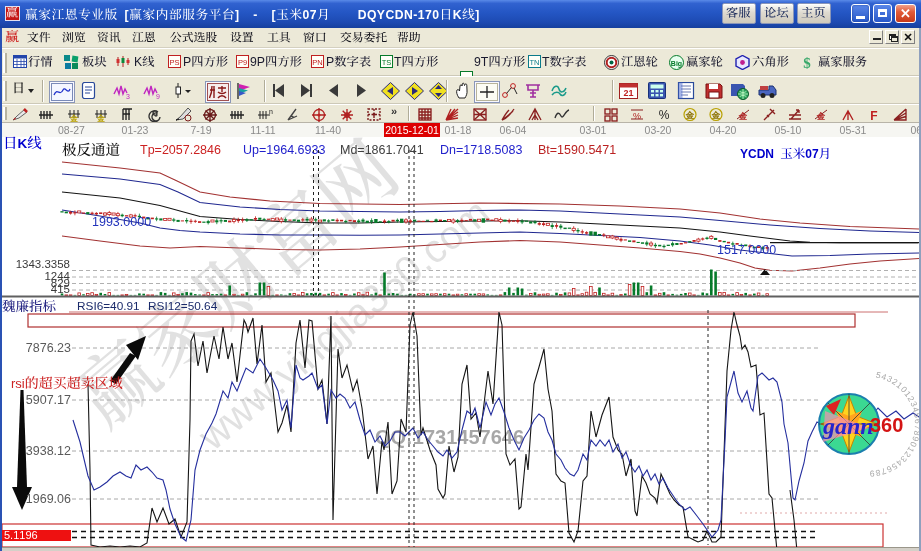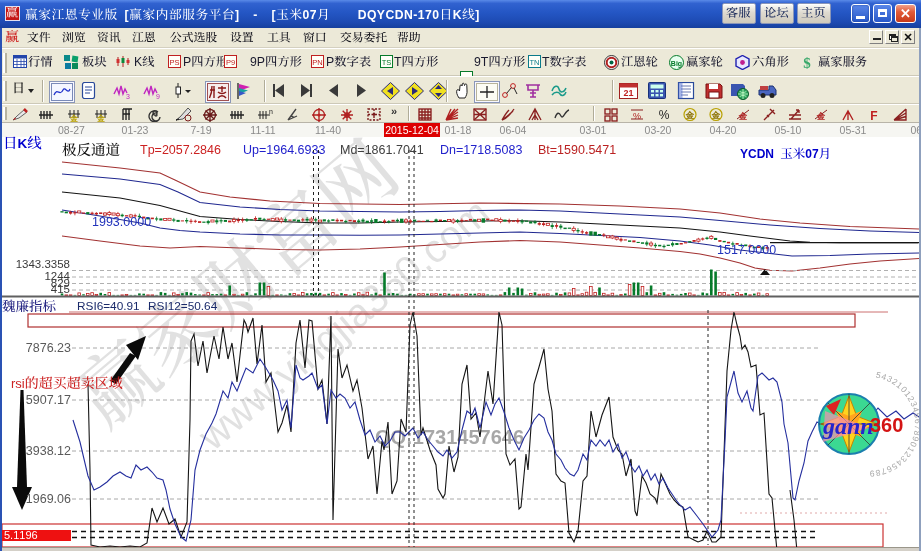--- a/index.html
+++ b/index.html
@@ -204,21 +204,21 @@
         </svg>
       </div>
       <div style="position:absolute;left:183px;top:7px">
         <svg width="45" height="13" viewBox="0 0 45 13" style="display:block">
           <text x="0.0" y="9.8" font-family="Liberation Sans" font-size="12.3" font-weight="normal" fill="#1a1a2e" style="font-kerning:none;letter-spacing:0px">P</text>
           <use href="#g29" transform="translate(8.2 9.8) scale(12.3)" fill="#1a1a2e"></use>
           <use href="#g30" transform="translate(20.5 9.8) scale(12.3)" fill="#1a1a2e"></use>
           <use href="#g31" transform="translate(32.8 9.8) scale(12.3)" fill="#1a1a2e"></use>
         </svg>
       </div>
-      <div style="position:absolute;left:224px;top:6px">
+      <div style="position:absolute;left:236px;top:6px">
         <svg width="13" height="13" viewBox="0 0 13 13" style="display:block">
           <rect x="0.5" y="0.5" width="12" height="12" fill="#fffff8" stroke="#c02020" stroke-width="1"></rect>
           <text x="6.5" y="9.5" font-family="Liberation Sans" font-size="7.5" fill="#c02020" text-anchor="middle">P9</text>
         </svg>
       </div>
       <div style="position:absolute;left:250px;top:7px">
         <svg width="52" height="13" viewBox="0 0 52 13" style="display:block">
           <text x="0.0" y="9.8" font-family="Liberation Sans" font-size="12.3" font-weight="normal" fill="#1a1a2e" style="font-kerning:none;letter-spacing:0px">9P</text>
           <use href="#g29" transform="translate(15.0 9.8) scale(12.3)" fill="#1a1a2e"></use>
           <use href="#g30" transform="translate(27.3 9.8) scale(12.3)" fill="#1a1a2e"></use>
@@ -755,21 +755,21 @@
       <div style="position:absolute;left:237px;top:1px;width:52px;text-align:center;font:10.5px Liberation Sans;color:#8a8a8a">11-11</div>
       <div style="position:absolute;left:302px;top:1px;width:52px;text-align:center;font:10.5px Liberation Sans;color:#8a8a8a">11-40</div>
       <div style="position:absolute;left:432px;top:1px;width:52px;text-align:center;font:10.5px Liberation Sans;color:#8a8a8a">01-18</div>
       <div style="position:absolute;left:487px;top:1px;width:52px;text-align:center;font:10.5px Liberation Sans;color:#8a8a8a">06-04</div>
       <div style="position:absolute;left:567px;top:1px;width:52px;text-align:center;font:10.5px Liberation Sans;color:#8a8a8a">03-01</div>
       <div style="position:absolute;left:632px;top:1px;width:52px;text-align:center;font:10.5px Liberation Sans;color:#8a8a8a">03-20</div>
       <div style="position:absolute;left:697px;top:1px;width:52px;text-align:center;font:10.5px Liberation Sans;color:#8a8a8a">04-20</div>
       <div style="position:absolute;left:762px;top:1px;width:52px;text-align:center;font:10.5px Liberation Sans;color:#8a8a8a">05-10</div>
       <div style="position:absolute;left:827px;top:1px;width:52px;text-align:center;font:10.5px Liberation Sans;color:#8a8a8a">05-31</div>
       <div style="position:absolute;left:892px;top:1px;width:52px;text-align:center;font:10.5px Liberation Sans;color:#8a8a8a">06-</div>
-      <div style="position:absolute;left:384px;top:0px;width:56px;height:14px;background:#dd0000;color:#fff;font:10.5px Liberation Sans;text-align:center;line-height:14px">2015-12-04</div>
+      <div style="position:absolute;left:384px;top:0px;width:56px;height:14px;background:#dd0000;color:#fff;font:10.5px Liberation Sans;text-align:center;line-height:14px">2015-12-01</div>
     </div>
 <div style="position:absolute;left:0;top:137px;width:921px;height:410px;background:#fff"></div>
 <svg width="921" height="551" viewBox="0 0 921 551" style="position:absolute;left:0;top:0" shape-rendering="geometricPrecision">
       <defs>
         <path id="g1" d="M0.646 -0.376V-0.398L0.72 -0.366H0.708V-0.213Q0.708 -0.176 0.703 -0.137Q0.699 -0.097 0.684 -0.058Q0.669 -0.018 0.639 0.018Q0.608 0.053 0.555 0.082L0.544 0.069Q0.59 0.029 0.611 -0.016Q0.633 -0.062 0.639 -0.112Q0.646 -0.162 0.646 -0.212V-0.366ZM0.711 -0.263Q0.756 -0.229 0.772 -0.198Q0.789 -0.166 0.786 -0.143Q0.783 -0.12 0.77 -0.113Q0.757 -0.106 0.742 -0.12Q0.743 -0.154 0.729 -0.193Q0.714 -0.231 0.697 -0.257ZM0.826 -0.366V-0.338H0.68L0.671 -0.366ZM0.79 -0.366 0.826 -0.404 0.897 -0.341Q0.888 -0.33 0.861 -0.327V-0.012Q0.861 -0.003 0.863 0Q0.866 0.003 0.872 0.003H0.89Q0.895 0.003 0.899 0.003Q0.903 0.003 0.905 0.002Q0.909 0.002 0.911 0.002Q0.914 0.001 0.916 -0.003Q0.92 -0.01 0.926 -0.035Q0.932 -0.06 0.937 -0.084H0.949L0.953 -0.002Q0.966 0.003 0.971 0.009Q0.976 0.015 0.976 0.025Q0.976 0.043 0.957 0.054Q0.937 0.064 0.886 0.064H0.854Q0.818 0.064 0.809 0.051Q0.8 0.038 0.8 0.008V-0.366ZM0.106 -0.378V-0.402L0.182 -0.368H0.169V-0.237Q0.169 -0.2 0.165 -0.158Q0.162 -0.116 0.15 -0.074Q0.139 -0.031 0.114 0.009Q0.089 0.049 0.046 0.082L0.034 0.07Q0.068 0.024 0.083 -0.027Q0.098 -0.078 0.102 -0.132Q0.106 -0.185 0.106 -0.236V-0.368ZM0.25 -0.368 0.279 -0.403 0.353 -0.348Q0.349 -0.344 0.34 -0.34Q0.331 -0.335 0.319 -0.333V-0.013Q0.319 0.013 0.314 0.032Q0.309 0.051 0.291 0.062Q0.273 0.073 0.236 0.078Q0.235 0.063 0.232 0.051Q0.229 0.039 0.222 0.03Q0.215 0.022 0.201 0.017Q0.188 0.011 0.165 0.008V-0.009Q0.165 -0.009 0.181 -0.007Q0.197 -0.006 0.216 -0.005Q0.234 -0.003 0.241 -0.003Q0.258 -0.003 0.258 -0.02V-0.368ZM0.297 -0.144V-0.116H0.135V-0.144ZM0.297 -0.259V-0.231H0.14V-0.259ZM0.297 -0.368V-0.34H0.14V-0.368ZM0.421 -0.848Q0.469 -0.845 0.497 -0.833Q0.526 -0.822 0.538 -0.805Q0.55 -0.789 0.55 -0.773Q0.549 -0.757 0.539 -0.745Q0.528 -0.734 0.512 -0.732Q0.496 -0.73 0.477 -0.741Q0.471 -0.768 0.452 -0.796Q0.433 -0.824 0.412 -0.84ZM0.867 -0.793Q0.867 -0.793 0.876 -0.786Q0.886 -0.779 0.9 -0.769Q0.915 -0.758 0.931 -0.746Q0.947 -0.734 0.961 -0.722Q0.958 -0.706 0.935 -0.706H0.06L0.051 -0.735H0.816ZM0.237 -0.733 0.256 -0.721V-0.616H0.262L0.239 -0.593L0.149 -0.631Q0.157 -0.638 0.17 -0.648Q0.183 -0.657 0.195 -0.662L0.177 -0.624V-0.733ZM0.788 -0.697Q0.788 -0.697 0.802 -0.687Q0.816 -0.676 0.834 -0.661Q0.853 -0.646 0.868 -0.632Q0.865 -0.616 0.844 -0.616H0.229V-0.644H0.744ZM0.772 -0.473V-0.445H0.242V-0.473ZM0.266 -0.427Q0.266 -0.424 0.257 -0.418Q0.247 -0.413 0.233 -0.409Q0.219 -0.405 0.204 -0.405H0.193V-0.565V-0.599L0.273 -0.565H0.761V-0.537H0.266ZM0.728 -0.565 0.765 -0.604 0.846 -0.544Q0.842 -0.539 0.833 -0.534Q0.824 -0.529 0.811 -0.527V-0.436Q0.811 -0.433 0.8 -0.428Q0.789 -0.423 0.775 -0.419Q0.761 -0.414 0.749 -0.414H0.737V-0.565ZM0.536 -0.301Q0.535 -0.293 0.528 -0.286Q0.521 -0.279 0.506 -0.277Q0.505 -0.209 0.502 -0.153Q0.499 -0.099 0.485 -0.055Q0.471 -0.012 0.438 0.021Q0.405 0.053 0.343 0.078L0.331 0.062Q0.381 0.036 0.407 0.003Q0.433 -0.03 0.444 -0.074Q0.454 -0.119 0.455 -0.177Q0.456 -0.235 0.456 -0.309ZM0.501 -0.084Q0.541 -0.071 0.561 -0.054Q0.582 -0.037 0.586 -0.02Q0.591 -0.004 0.584 0.007Q0.578 0.019 0.565 0.021Q0.552 0.024 0.537 0.013Q0.533 -0.01 0.519 -0.036Q0.505 -0.061 0.489 -0.077ZM0.418 -0.081Q0.418 -0.077 0.404 -0.07Q0.391 -0.063 0.373 -0.063H0.364V-0.375V-0.403L0.422 -0.375H0.578V-0.347H0.418ZM0.538 -0.375 0.569 -0.407 0.635 -0.356Q0.625 -0.344 0.601 -0.34V-0.097Q0.601 -0.094 0.593 -0.089Q0.585 -0.084 0.575 -0.081Q0.564 -0.077 0.555 -0.077H0.546V-0.375Z"></path>
         <path id="g2" d="M0.422 -0.844Q0.475 -0.84 0.506 -0.826Q0.537 -0.813 0.551 -0.794Q0.565 -0.776 0.565 -0.758Q0.565 -0.74 0.554 -0.727Q0.544 -0.714 0.527 -0.712Q0.509 -0.709 0.489 -0.722Q0.484 -0.752 0.461 -0.785Q0.438 -0.817 0.413 -0.836ZM0.825 -0.709 0.872 -0.756 0.956 -0.675Q0.951 -0.67 0.942 -0.668Q0.933 -0.666 0.919 -0.665Q0.901 -0.643 0.872 -0.617Q0.844 -0.591 0.819 -0.573L0.807 -0.58Q0.813 -0.598 0.818 -0.622Q0.824 -0.645 0.829 -0.669Q0.834 -0.692 0.836 -0.709ZM0.166 -0.758Q0.184 -0.704 0.181 -0.663Q0.178 -0.621 0.162 -0.593Q0.147 -0.566 0.126 -0.552Q0.114 -0.544 0.098 -0.541Q0.082 -0.539 0.069 -0.544Q0.056 -0.549 0.05 -0.563Q0.042 -0.582 0.052 -0.598Q0.061 -0.613 0.079 -0.623Q0.098 -0.633 0.115 -0.653Q0.132 -0.673 0.142 -0.701Q0.152 -0.728 0.15 -0.757ZM0.872 -0.709V-0.679H0.152V-0.709ZM0.886 -0.428Q0.88 -0.421 0.872 -0.42Q0.864 -0.419 0.848 -0.424Q0.81 -0.402 0.756 -0.378Q0.701 -0.354 0.641 -0.333Q0.58 -0.311 0.521 -0.295L0.512 -0.309Q0.562 -0.335 0.615 -0.368Q0.668 -0.402 0.715 -0.436Q0.762 -0.471 0.792 -0.5ZM0.611 -0.36Q0.639 -0.284 0.692 -0.226Q0.746 -0.168 0.815 -0.127Q0.885 -0.086 0.963 -0.062L0.961 -0.051Q0.91 -0.043 0.891 0.017Q0.819 -0.02 0.761 -0.072Q0.703 -0.123 0.661 -0.193Q0.619 -0.263 0.595 -0.352ZM0.556 -0.22Q0.5 -0.167 0.42 -0.118Q0.341 -0.07 0.249 -0.031Q0.157 0.007 0.063 0.032L0.056 0.015Q0.142 -0.017 0.228 -0.066Q0.313 -0.115 0.385 -0.175Q0.457 -0.235 0.502 -0.3ZM0.495 -0.346Q0.446 -0.308 0.378 -0.27Q0.311 -0.232 0.235 -0.2Q0.16 -0.167 0.085 -0.144L0.079 -0.161Q0.146 -0.189 0.215 -0.231Q0.284 -0.273 0.344 -0.323Q0.404 -0.372 0.443 -0.42ZM0.395 -0.474Q0.461 -0.429 0.503 -0.372Q0.545 -0.314 0.566 -0.252Q0.587 -0.19 0.59 -0.132Q0.593 -0.074 0.582 -0.027Q0.571 0.019 0.547 0.045Q0.531 0.064 0.501 0.074Q0.471 0.083 0.425 0.082Q0.424 0.048 0.403 0.03Q0.394 0.023 0.37 0.015Q0.347 0.008 0.319 0.003L0.318 -0.012Q0.339 -0.011 0.366 -0.009Q0.393 -0.007 0.417 -0.006Q0.442 -0.005 0.454 -0.005Q0.464 -0.005 0.471 -0.007Q0.478 -0.008 0.482 -0.015Q0.497 -0.034 0.505 -0.072Q0.513 -0.109 0.51 -0.158Q0.508 -0.207 0.495 -0.261Q0.481 -0.315 0.454 -0.368Q0.426 -0.42 0.384 -0.464ZM0.543 -0.549Q0.493 -0.498 0.422 -0.454Q0.351 -0.41 0.268 -0.376Q0.186 -0.341 0.098 -0.316L0.089 -0.331Q0.16 -0.36 0.225 -0.399Q0.29 -0.437 0.346 -0.48Q0.403 -0.522 0.443 -0.565H0.543ZM0.738 -0.627Q0.738 -0.627 0.747 -0.62Q0.756 -0.613 0.771 -0.602Q0.785 -0.59 0.801 -0.577Q0.817 -0.564 0.829 -0.552Q0.828 -0.544 0.821 -0.54Q0.814 -0.536 0.803 -0.536H0.193L0.185 -0.565H0.688Z"></path>
         <path id="g3" d="M0.295 -0.212Q0.357 -0.181 0.395 -0.147Q0.432 -0.114 0.449 -0.082Q0.466 -0.049 0.467 -0.023Q0.469 0.004 0.458 0.02Q0.448 0.037 0.431 0.039Q0.414 0.041 0.393 0.024Q0.389 -0.014 0.372 -0.056Q0.355 -0.097 0.331 -0.136Q0.307 -0.175 0.283 -0.205ZM0.787 -0.575Q0.752 -0.424 0.675 -0.297Q0.598 -0.17 0.479 -0.074L0.466 -0.086Q0.525 -0.152 0.57 -0.235Q0.615 -0.318 0.646 -0.409Q0.678 -0.5 0.695 -0.591H0.787ZM0.854 -0.83Q0.852 -0.82 0.844 -0.813Q0.835 -0.806 0.817 -0.803V-0.025Q0.817 0.006 0.809 0.029Q0.802 0.052 0.775 0.065Q0.749 0.079 0.695 0.085Q0.692 0.066 0.687 0.052Q0.682 0.037 0.67 0.028Q0.657 0.017 0.635 0.01Q0.614 0.002 0.576 -0.003V-0.018Q0.576 -0.018 0.594 -0.017Q0.611 -0.016 0.635 -0.014Q0.66 -0.012 0.681 -0.011Q0.703 -0.01 0.712 -0.01Q0.727 -0.01 0.732 -0.015Q0.738 -0.02 0.738 -0.031V-0.843ZM0.9 -0.662Q0.9 -0.662 0.908 -0.654Q0.916 -0.646 0.93 -0.634Q0.943 -0.622 0.957 -0.608Q0.971 -0.594 0.982 -0.581Q0.981 -0.573 0.974 -0.569Q0.967 -0.565 0.956 -0.565H0.49L0.482 -0.595H0.854ZM0.344 -0.62Q0.341 -0.611 0.333 -0.605Q0.324 -0.598 0.306 -0.599Q0.304 -0.495 0.301 -0.408Q0.298 -0.321 0.287 -0.247Q0.275 -0.175 0.249 -0.115Q0.222 -0.055 0.175 -0.007Q0.127 0.041 0.05 0.08L0.037 0.064Q0.113 0.011 0.155 -0.054Q0.197 -0.119 0.214 -0.203Q0.232 -0.287 0.236 -0.396Q0.239 -0.505 0.24 -0.646ZM0.094 -0.788 0.174 -0.754H0.375L0.411 -0.797L0.489 -0.736Q0.485 -0.73 0.475 -0.726Q0.466 -0.721 0.45 -0.719V-0.252Q0.45 -0.248 0.432 -0.239Q0.415 -0.23 0.39 -0.23H0.378V-0.724H0.163V-0.237Q0.163 -0.232 0.147 -0.224Q0.132 -0.216 0.105 -0.216H0.094V-0.754Z"></path>
         <path id="g4" d="M0.422 -0.854Q0.474 -0.851 0.505 -0.838Q0.536 -0.824 0.55 -0.807Q0.563 -0.789 0.563 -0.771Q0.563 -0.753 0.553 -0.74Q0.542 -0.728 0.525 -0.725Q0.508 -0.723 0.488 -0.735Q0.482 -0.765 0.46 -0.797Q0.438 -0.828 0.413 -0.847ZM0.826 -0.723 0.873 -0.771 0.957 -0.69Q0.952 -0.684 0.943 -0.682Q0.934 -0.681 0.92 -0.679Q0.902 -0.655 0.873 -0.626Q0.845 -0.597 0.82 -0.578L0.808 -0.585Q0.813 -0.604 0.819 -0.629Q0.825 -0.655 0.83 -0.68Q0.835 -0.706 0.837 -0.723ZM0.165 -0.772Q0.182 -0.718 0.179 -0.676Q0.176 -0.634 0.161 -0.607Q0.145 -0.579 0.124 -0.566Q0.111 -0.558 0.095 -0.556Q0.079 -0.554 0.066 -0.559Q0.053 -0.565 0.047 -0.578Q0.04 -0.597 0.05 -0.613Q0.059 -0.628 0.077 -0.637Q0.096 -0.648 0.113 -0.668Q0.13 -0.688 0.14 -0.715Q0.15 -0.741 0.148 -0.771ZM0.87 -0.723V-0.694H0.151V-0.723ZM0.539 -0.273V0.007H0.46V-0.273ZM0.748 -0.273 0.79 -0.319 0.88 -0.25Q0.875 -0.244 0.864 -0.238Q0.853 -0.233 0.837 -0.23V0.053Q0.837 0.056 0.826 0.062Q0.815 0.067 0.799 0.071Q0.784 0.076 0.77 0.076H0.758V-0.273ZM0.241 0.054Q0.241 0.057 0.231 0.064Q0.221 0.07 0.206 0.075Q0.191 0.08 0.174 0.08H0.162V-0.273V-0.31L0.248 -0.273H0.789V-0.244H0.241ZM0.795 -0.009V0.02H0.214V-0.009ZM0.795 -0.142V-0.113H0.214V-0.142ZM0.665 -0.516 0.705 -0.558 0.792 -0.494Q0.788 -0.489 0.778 -0.483Q0.767 -0.478 0.754 -0.475V-0.337Q0.754 -0.334 0.743 -0.329Q0.731 -0.324 0.716 -0.32Q0.701 -0.315 0.688 -0.315H0.675V-0.516ZM0.325 -0.33Q0.325 -0.327 0.314 -0.321Q0.304 -0.315 0.289 -0.311Q0.274 -0.306 0.257 -0.306H0.246V-0.515V-0.551L0.33 -0.515H0.707V-0.486H0.325ZM0.711 -0.676Q0.711 -0.676 0.726 -0.665Q0.741 -0.654 0.761 -0.639Q0.781 -0.623 0.797 -0.608Q0.794 -0.592 0.771 -0.592H0.215L0.207 -0.621H0.665ZM0.702 -0.384V-0.354H0.292V-0.384Z"></path>
         <path id="g5" d="M0.516 -0.624Q0.591 -0.547 0.639 -0.476Q0.687 -0.405 0.713 -0.344Q0.739 -0.283 0.747 -0.235Q0.755 -0.188 0.749 -0.158Q0.744 -0.129 0.73 -0.122Q0.715 -0.115 0.696 -0.134Q0.685 -0.18 0.669 -0.241Q0.652 -0.302 0.629 -0.368Q0.606 -0.434 0.575 -0.498Q0.544 -0.562 0.502 -0.616ZM0.797 -0.671Q0.795 -0.661 0.786 -0.656Q0.778 -0.651 0.757 -0.65Q0.742 -0.581 0.717 -0.5Q0.693 -0.42 0.657 -0.339Q0.621 -0.257 0.572 -0.182Q0.523 -0.106 0.458 -0.045L0.445 -0.055Q0.496 -0.121 0.534 -0.201Q0.573 -0.281 0.601 -0.367Q0.63 -0.453 0.648 -0.537Q0.666 -0.622 0.676 -0.696ZM0.221 -0.624Q0.298 -0.559 0.349 -0.497Q0.401 -0.435 0.429 -0.38Q0.458 -0.326 0.469 -0.283Q0.481 -0.24 0.477 -0.212Q0.473 -0.185 0.46 -0.177Q0.446 -0.17 0.426 -0.186Q0.412 -0.229 0.392 -0.283Q0.373 -0.338 0.347 -0.396Q0.321 -0.455 0.286 -0.511Q0.252 -0.568 0.208 -0.614ZM0.518 -0.671Q0.516 -0.661 0.507 -0.655Q0.499 -0.65 0.478 -0.649Q0.465 -0.584 0.443 -0.507Q0.421 -0.431 0.39 -0.353Q0.358 -0.274 0.313 -0.202Q0.269 -0.129 0.21 -0.069L0.197 -0.078Q0.242 -0.143 0.275 -0.221Q0.308 -0.298 0.333 -0.381Q0.358 -0.464 0.373 -0.545Q0.389 -0.625 0.396 -0.695ZM0.808 -0.776 0.848 -0.823 0.94 -0.752Q0.935 -0.747 0.923 -0.741Q0.912 -0.735 0.896 -0.732V-0.025Q0.896 0.004 0.888 0.026Q0.88 0.049 0.852 0.062Q0.825 0.076 0.767 0.082Q0.763 0.064 0.757 0.051Q0.751 0.037 0.738 0.029Q0.723 0.019 0.699 0.011Q0.674 0.004 0.63 -0.002V-0.017Q0.63 -0.017 0.651 -0.015Q0.671 -0.014 0.7 -0.012Q0.728 -0.01 0.754 -0.009Q0.779 -0.007 0.789 -0.007Q0.806 -0.007 0.812 -0.014Q0.818 -0.02 0.818 -0.032V-0.776ZM0.181 0.05Q0.181 0.056 0.172 0.062Q0.163 0.069 0.149 0.075Q0.135 0.081 0.117 0.081H0.103V-0.776V-0.814L0.188 -0.776H0.856V-0.747H0.181Z"></path>
         <path id="g6" d="M0.239 -0.4H0.766V-0.371H0.239ZM0.239 -0.046H0.766V-0.018H0.239ZM0.726 -0.74H0.716L0.76 -0.79L0.853 -0.717Q0.848 -0.71 0.837 -0.705Q0.826 -0.699 0.811 -0.696V0.038Q0.81 0.042 0.799 0.049Q0.787 0.056 0.77 0.062Q0.754 0.068 0.739 0.068H0.726ZM0.197 -0.74V-0.78L0.286 -0.74H0.77V-0.711H0.279V0.042Q0.279 0.047 0.27 0.055Q0.261 0.062 0.245 0.068Q0.23 0.074 0.211 0.074H0.197Z"></path>

